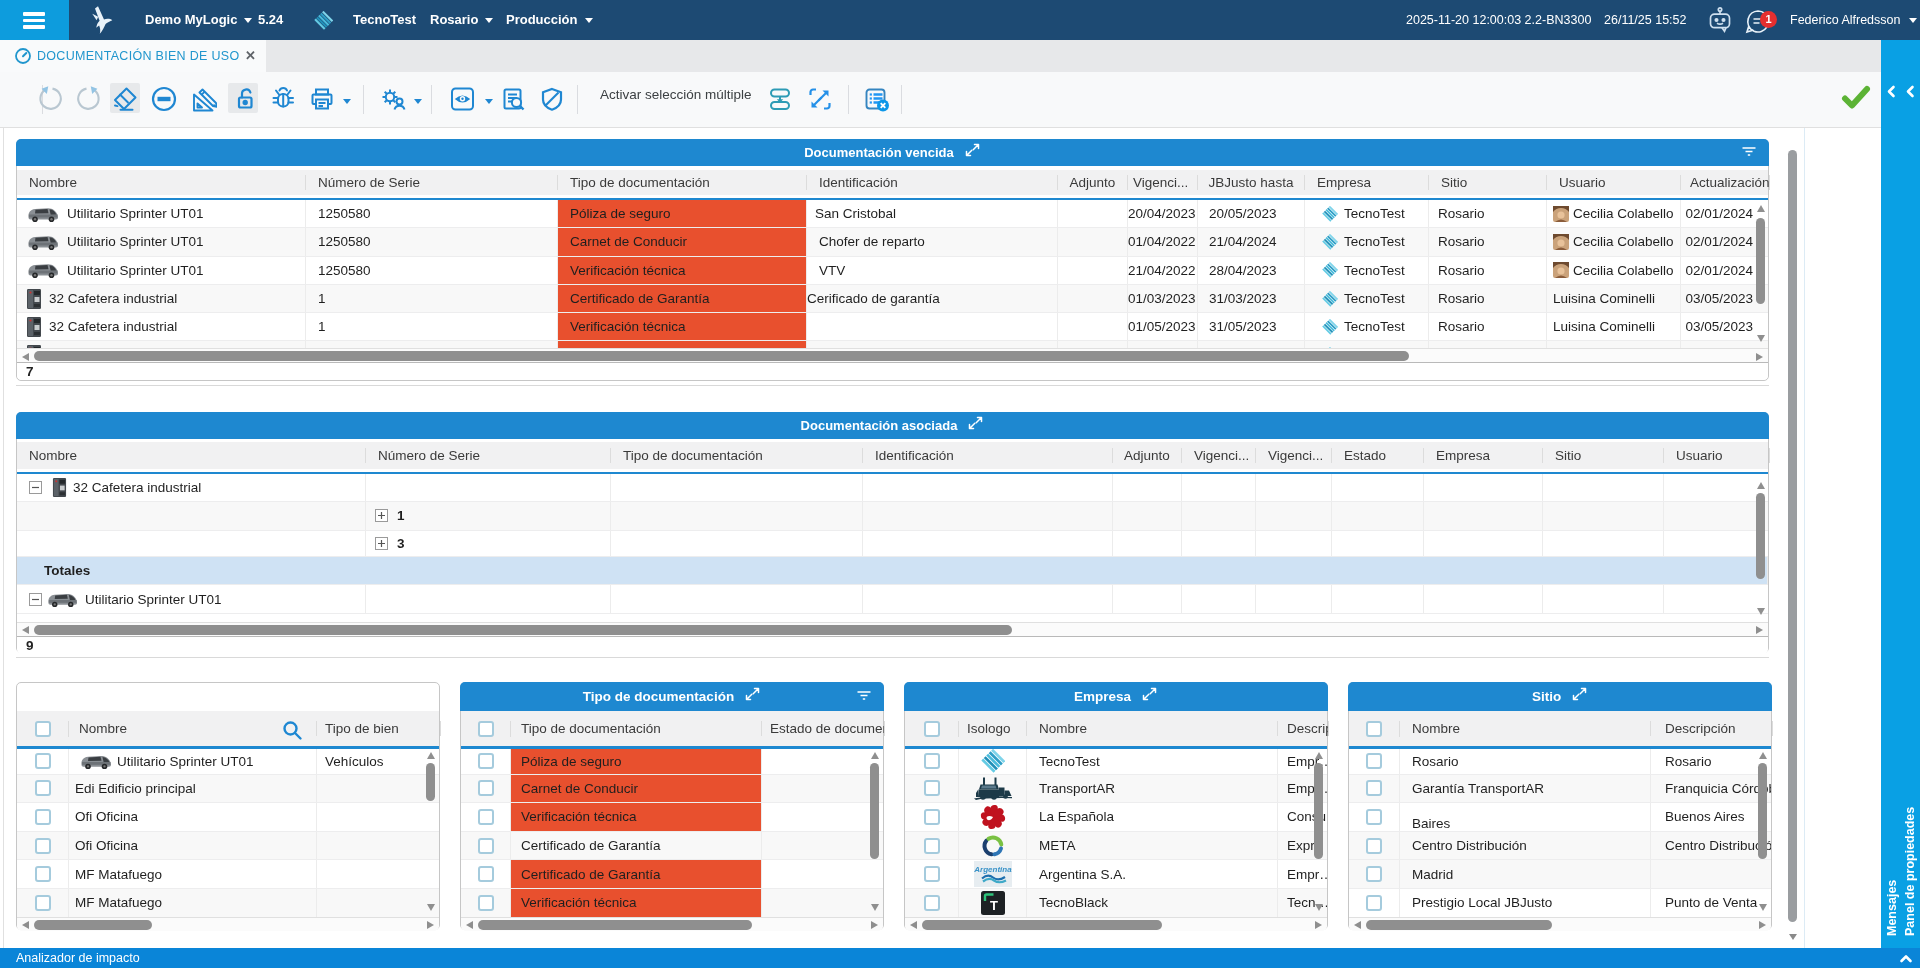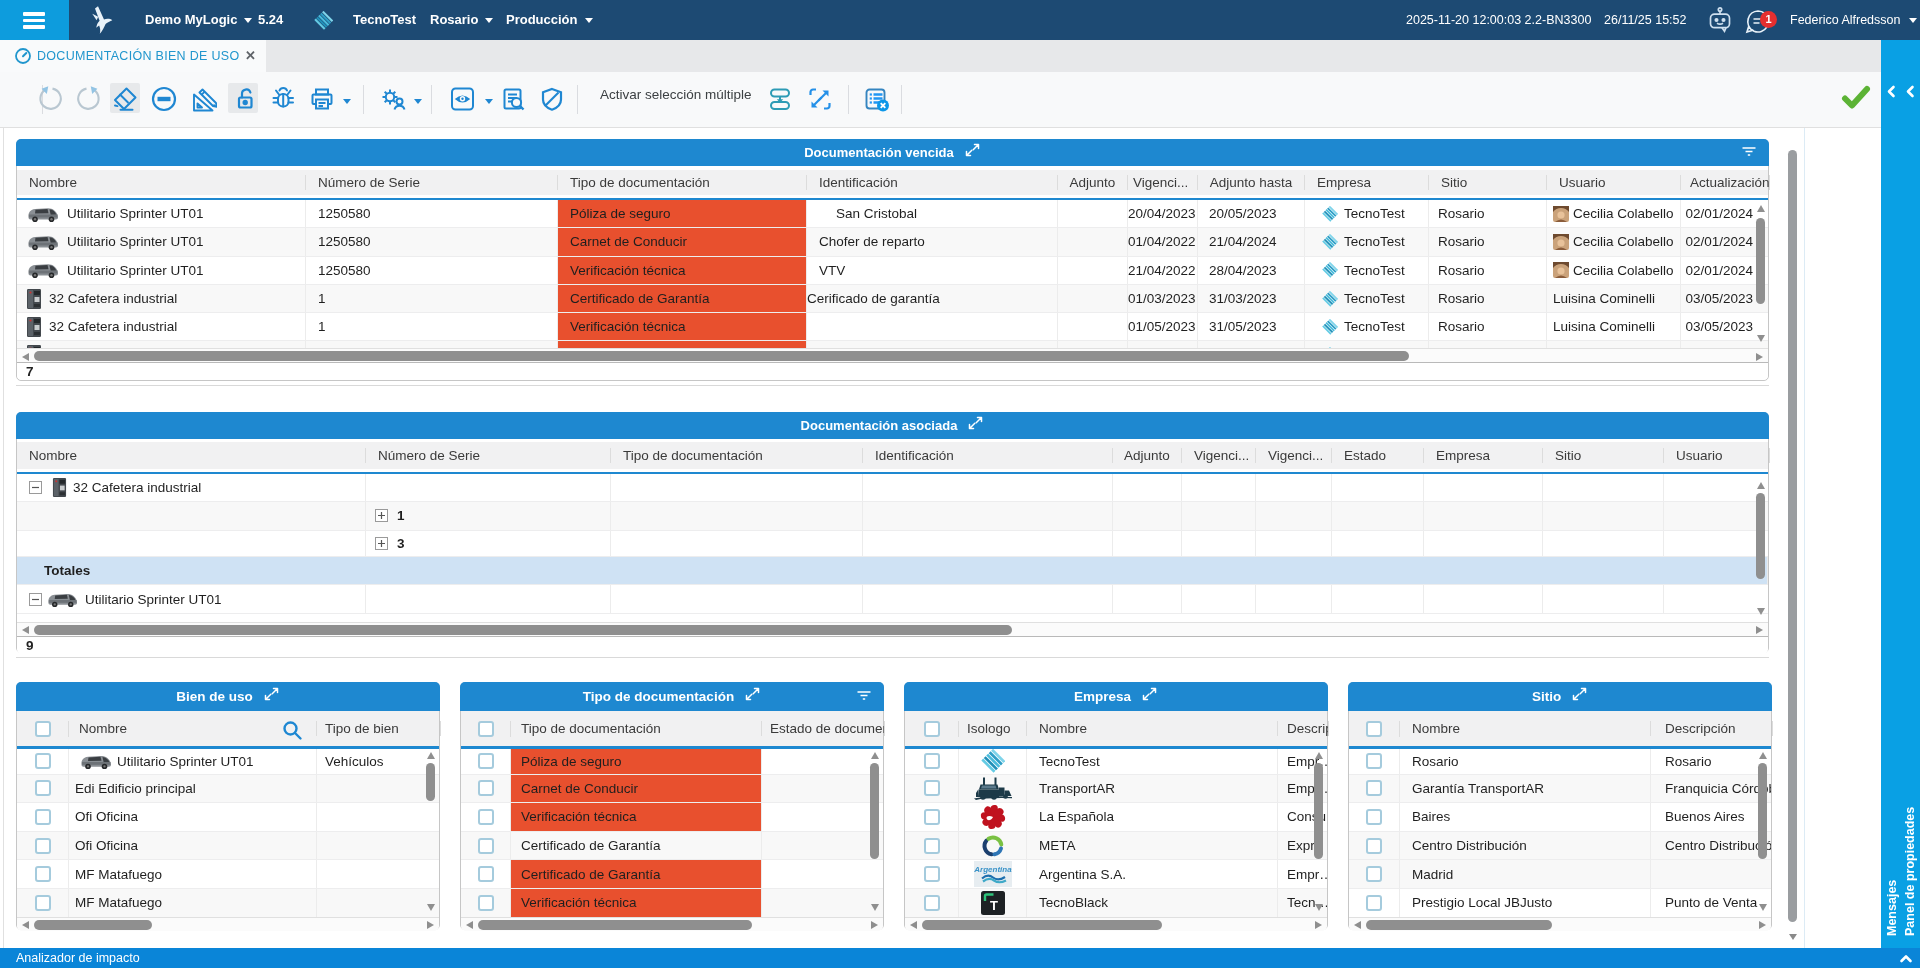--- a/index.html
+++ b/index.html
@@ -276,21 +276,21 @@
             <path d="M1.5 2.5 h13 M4.5 6 h7 M6.8 9.5 h2.4"></path>
           </g>
         </svg></span></div>
 <div class="phead" style="top:29.5px;height:25px;align-items:center">
       <div class="c" style="width:289px;padding-left:12px">Nombre</div>
       <div class="c" style="width:252px;padding-left:12px">Número de Serie</div>
       <div class="c" style="width:249px;padding-left:12px">Tipo de documentación</div>
       <div class="c" style="width:251px;padding-left:12px">Identificación</div>
       <div class="c" style="width:70px;justify-content:center">Adjunto</div>
       <div class="c" style="width:70px;padding-left:5px">Vigenci...</div>
-      <div class="c" style="width:107px;justify-content:center">Adjunto hasta</div>
+      <div class="c" style="width:107px;justify-content:center">JBJusto hasta</div>
       <div class="c" style="width:124px;padding-left:12px">Empresa</div>
       <div class="c" style="width:118px;padding-left:12px">Sitio</div>
       <div class="c" style="width:134px;padding-left:12px">Usuario</div>
       <div class="c" style="width:89px;padding-left:9px">Actualización</div>
     </div>
 <div class="blueline" style="top:57.5px"></div>
 <div class="rows" style="top:60px;height:148px">
       <div class="r" style="height:28.3px">
         <div class="c" style="width:289px;">
           <span style="margin-left:9px;display:inline-flex">
@@ -309,21 +309,21 @@
           </span>
           <span style="margin-left:7px">Utilitario Sprinter UT01</span>
         </div>
         <div class="c" style="width:252px;">
           <span style="padding-left:12px">1250580</span>
         </div>
         <div class="c rc" style="width:249px;">
           <span style="padding-left:12px">Póliza de seguro</span>
         </div>
         <div class="c" style="width:251px;">
-          <span style="padding-left:29px">San Cristobal</span>
+          <span style="padding-left:8px">San Cristobal</span>
         </div>
         <div class="c" style="width:70px;"></div>
         <div class="c" style="width:70px;">
           <span style="width:100%;text-align:right;padding-right:5px">20/04/2023</span>
         </div>
         <div class="c" style="width:107px;">
           <span style="padding-left:11px">20/05/2023</span>
         </div>
         <div class="c" style="width:124px;">
           <span style="margin-left:17px;display:inline-flex">
@@ -814,26 +814,20 @@
 </div>
 <div class="hsb" style="top:208.5px">
 <div class="arr" style="left:5px;top:3.5px;border-top:4.5px solid transparent;border-bottom:4.5px solid transparent;border-right:7px solid #8f8f8f"></div>
 <div class="th" style="left:17px;width:978px"></div>
 <div class="arr" style="right:5px;top:3.5px;border-top:4.5px solid transparent;border-bottom:4.5px solid transparent;border-left:7px solid #8f8f8f"></div>
 </div>
 <div class="pcount" style="top:222.5px;border-radius:0 0 5px 5px;line-height:18px">9</div>
 </div>
 <div class="hline" style="left:16px;top:657px;width:1753px;background:#d9d9d9"></div>
 <div class="panel" style="left:16px;top:682px;width:424px;height:248px">
-    <div class="ptitle" style="height:29px;line-height:29px;font-size:13.5px">Bien de uso<span class="exp"><svg width="17" height="16" viewBox="0 0 17 16">
-          <g fill="none" stroke="#fff" stroke-width="1.5" stroke-linecap="round" stroke-linejoin="round">
-            <path d="M10.5 2.5 h4 v4 M14.2 2.8 l-5 5"></path>
-            <path d="M6.5 13.5 h-4 v-4 M2.8 13.2 l5 -5"></path>
-          </g>
-        </svg></span></div>
     <div class="phead" style="top:28px;height:35px;align-items:center">
       <div class="c" style="width:52px;justify-content:center">
         <span class="cb"></span>
       </div>
       <div class="c" style="width:248px;position:relative">
         <span style="padding-left:10px">Nombre</span>
       </div>
       <div class="c" style="width:124px;">
         <span style="padding-left:8px">Tipo de bien</span>
       </div>
@@ -1221,21 +1215,21 @@
           <span style="padding-left:12px">Garantía TransportAR</span>
         </div>
         <div class="c" style="width:122px;border-right:none">
           <span style="padding-left:14px">Franquicia Córdob</span>
         </div>
       </div>
       <div class="r" style="height:28.6px">
         <div class="c" style="width:51px;justify-content:center">
           <span class="cb"></span>
         </div>
-        <div class="c" style="width:251px;">
+        <div class="c" style="width:251px;align-items:flex-end;">
           <span style="padding-left:12px">Baires</span>
         </div>
         <div class="c" style="width:122px;border-right:none">
           <span style="padding-left:14px">Buenos Aires</span>
         </div>
       </div>
       <div class="r alt" style="height:28.6px">
         <div class="c" style="width:51px;justify-content:center">
           <span class="cb"></span>
         </div>

